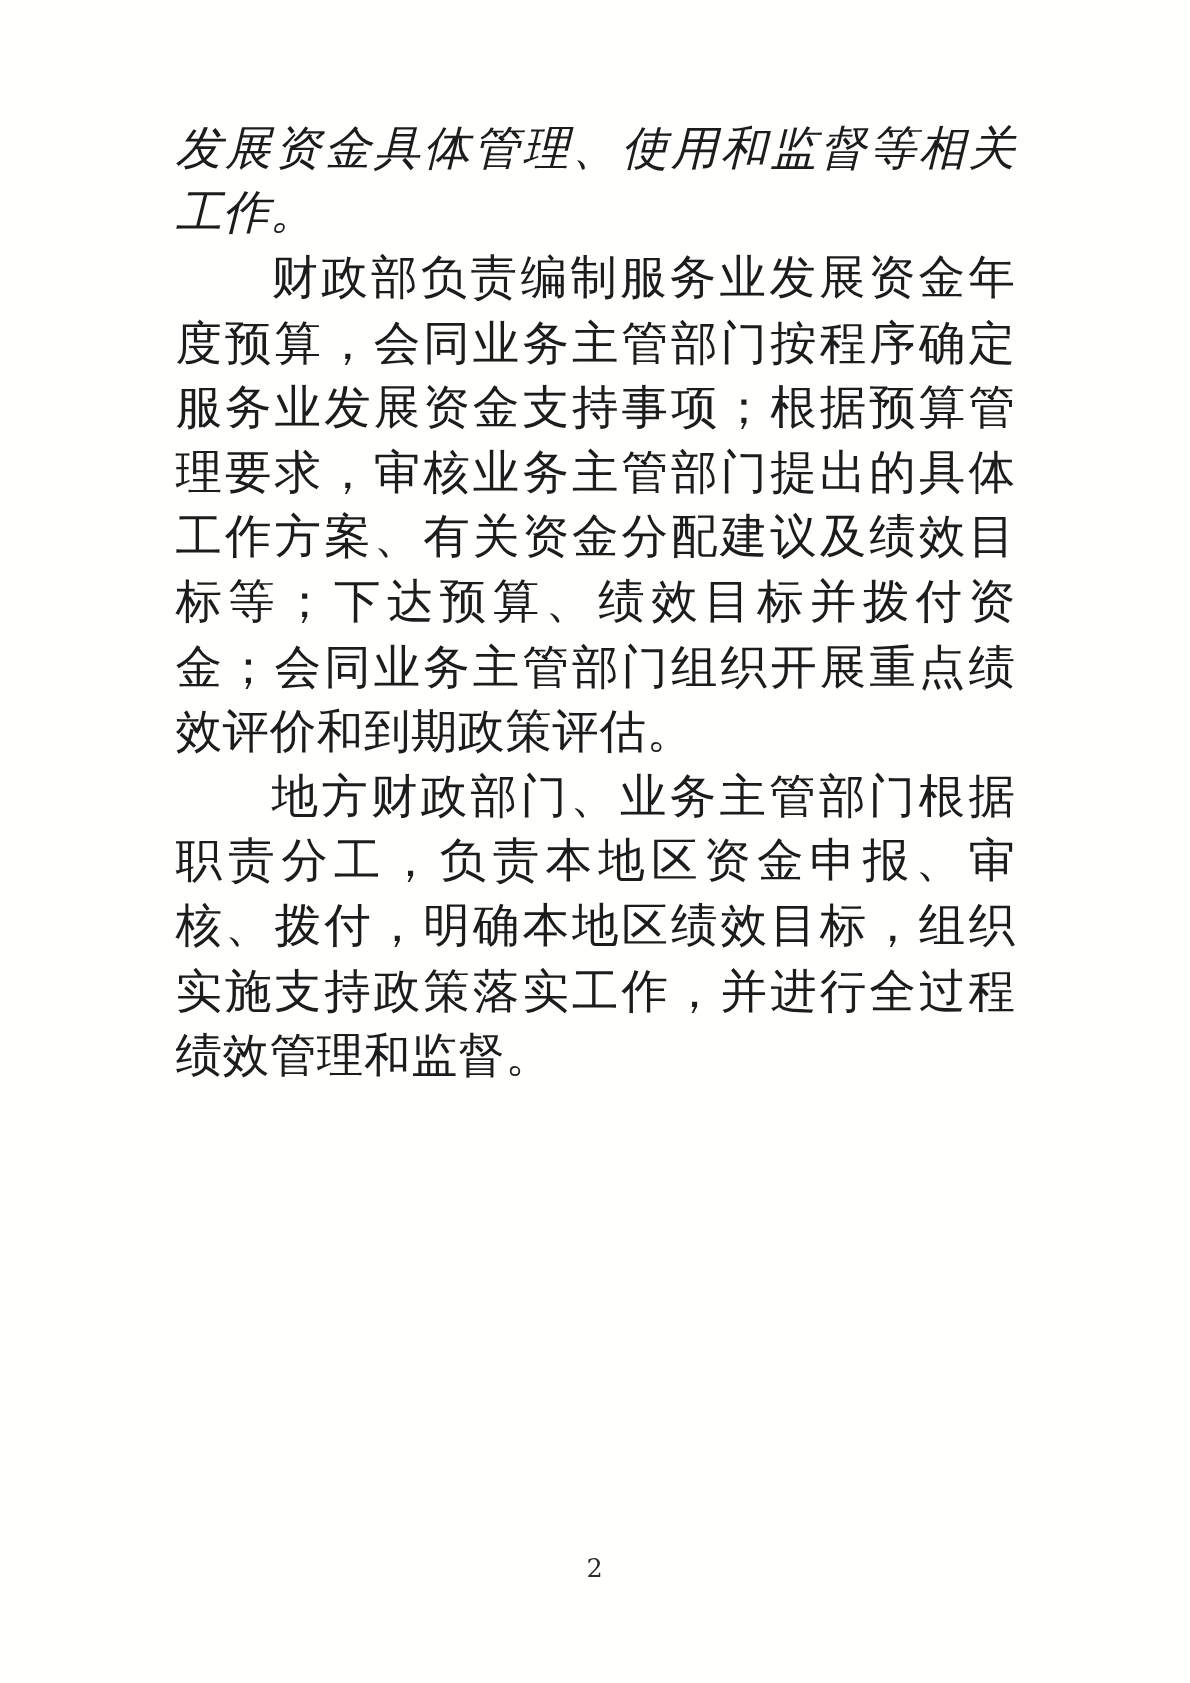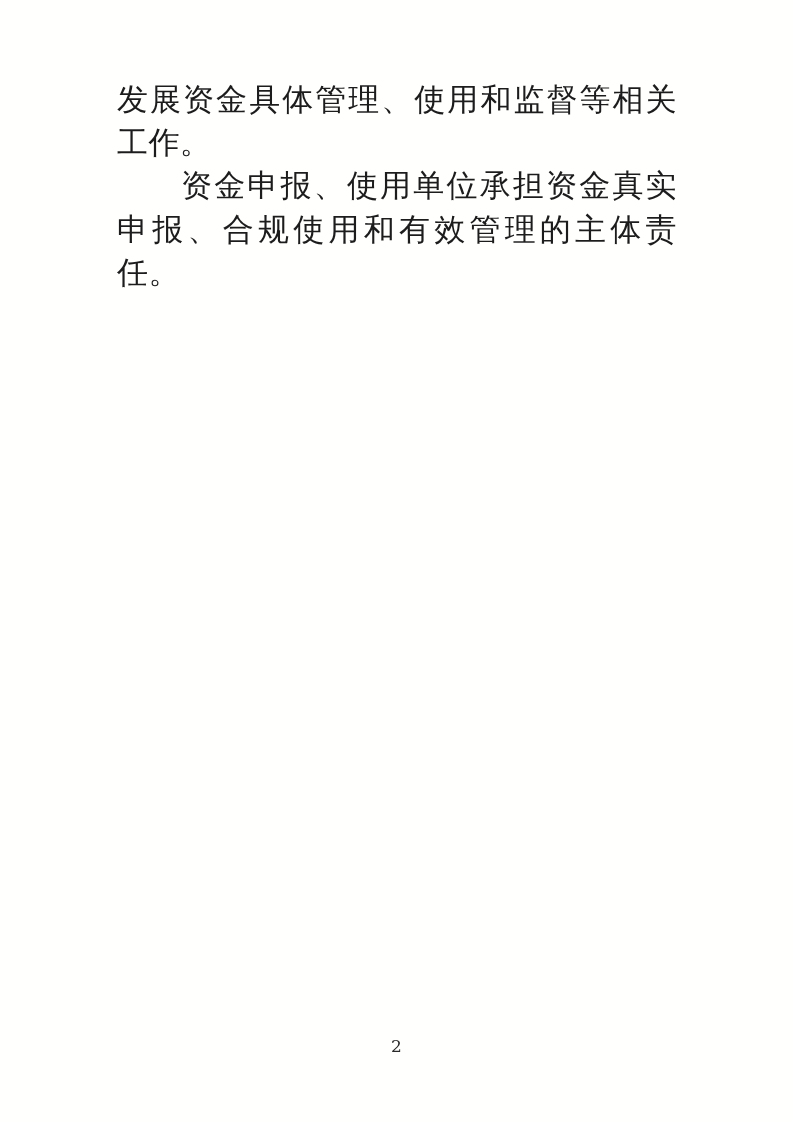--- a/index.html
+++ b/index.html
@@ -40,20 +40,21 @@
     color: #1c1c1c;
     font-family: "DejaVu Serif", "Liberation Serif", serif;
   }
 
   .para.indent {
     text-indent: 64px;
   }
 
   .para.continued {
     text-indent: 0;
+    font-style: italic;
   }
 
   .spacer-line {
     height: 43.2px;
   }
 
   .page-number {
     position: absolute;
     left: 0;
     top: 1036px;
@@ -66,24 +67,25 @@
 </style>
 </head>
 <body>
 
 <div class="page">
 
   <div class="text-block">
 
     <p class="para continued">发展资金具体管理、使用和监督等相关工作。</p>
 
+    <p class="para indent">财政部负责编制服务业发展资金年度预算，会同业务主管部门按程序确定服务业发展资金支持事项；根据预算管理要求，审核业务主管部门提出的具体工作方案、有关资金分配建议及绩效目标等；下达预算、绩效目标并拨付资金；会同业务主管部门组织开展重点绩效评价和到期政策评估。</p>
 
 
+    <p class="para indent">地方财政部门、业务主管部门根据职责分工，负责本地区资金申报、审核、拨付，明确本地区绩效目标，组织实施支持政策落实工作，并进行全过程绩效管理和监督。</p>
 
-    <p class="para indent">资金申报、使用单位承担资金真实申报、合规使用和有效管理的主体责任。</p>
 
     <div class="spacer-line"></div>
 
   </div>
 
   <div class="page-number">2</div>
 
 </div>
 
 </body></html>

